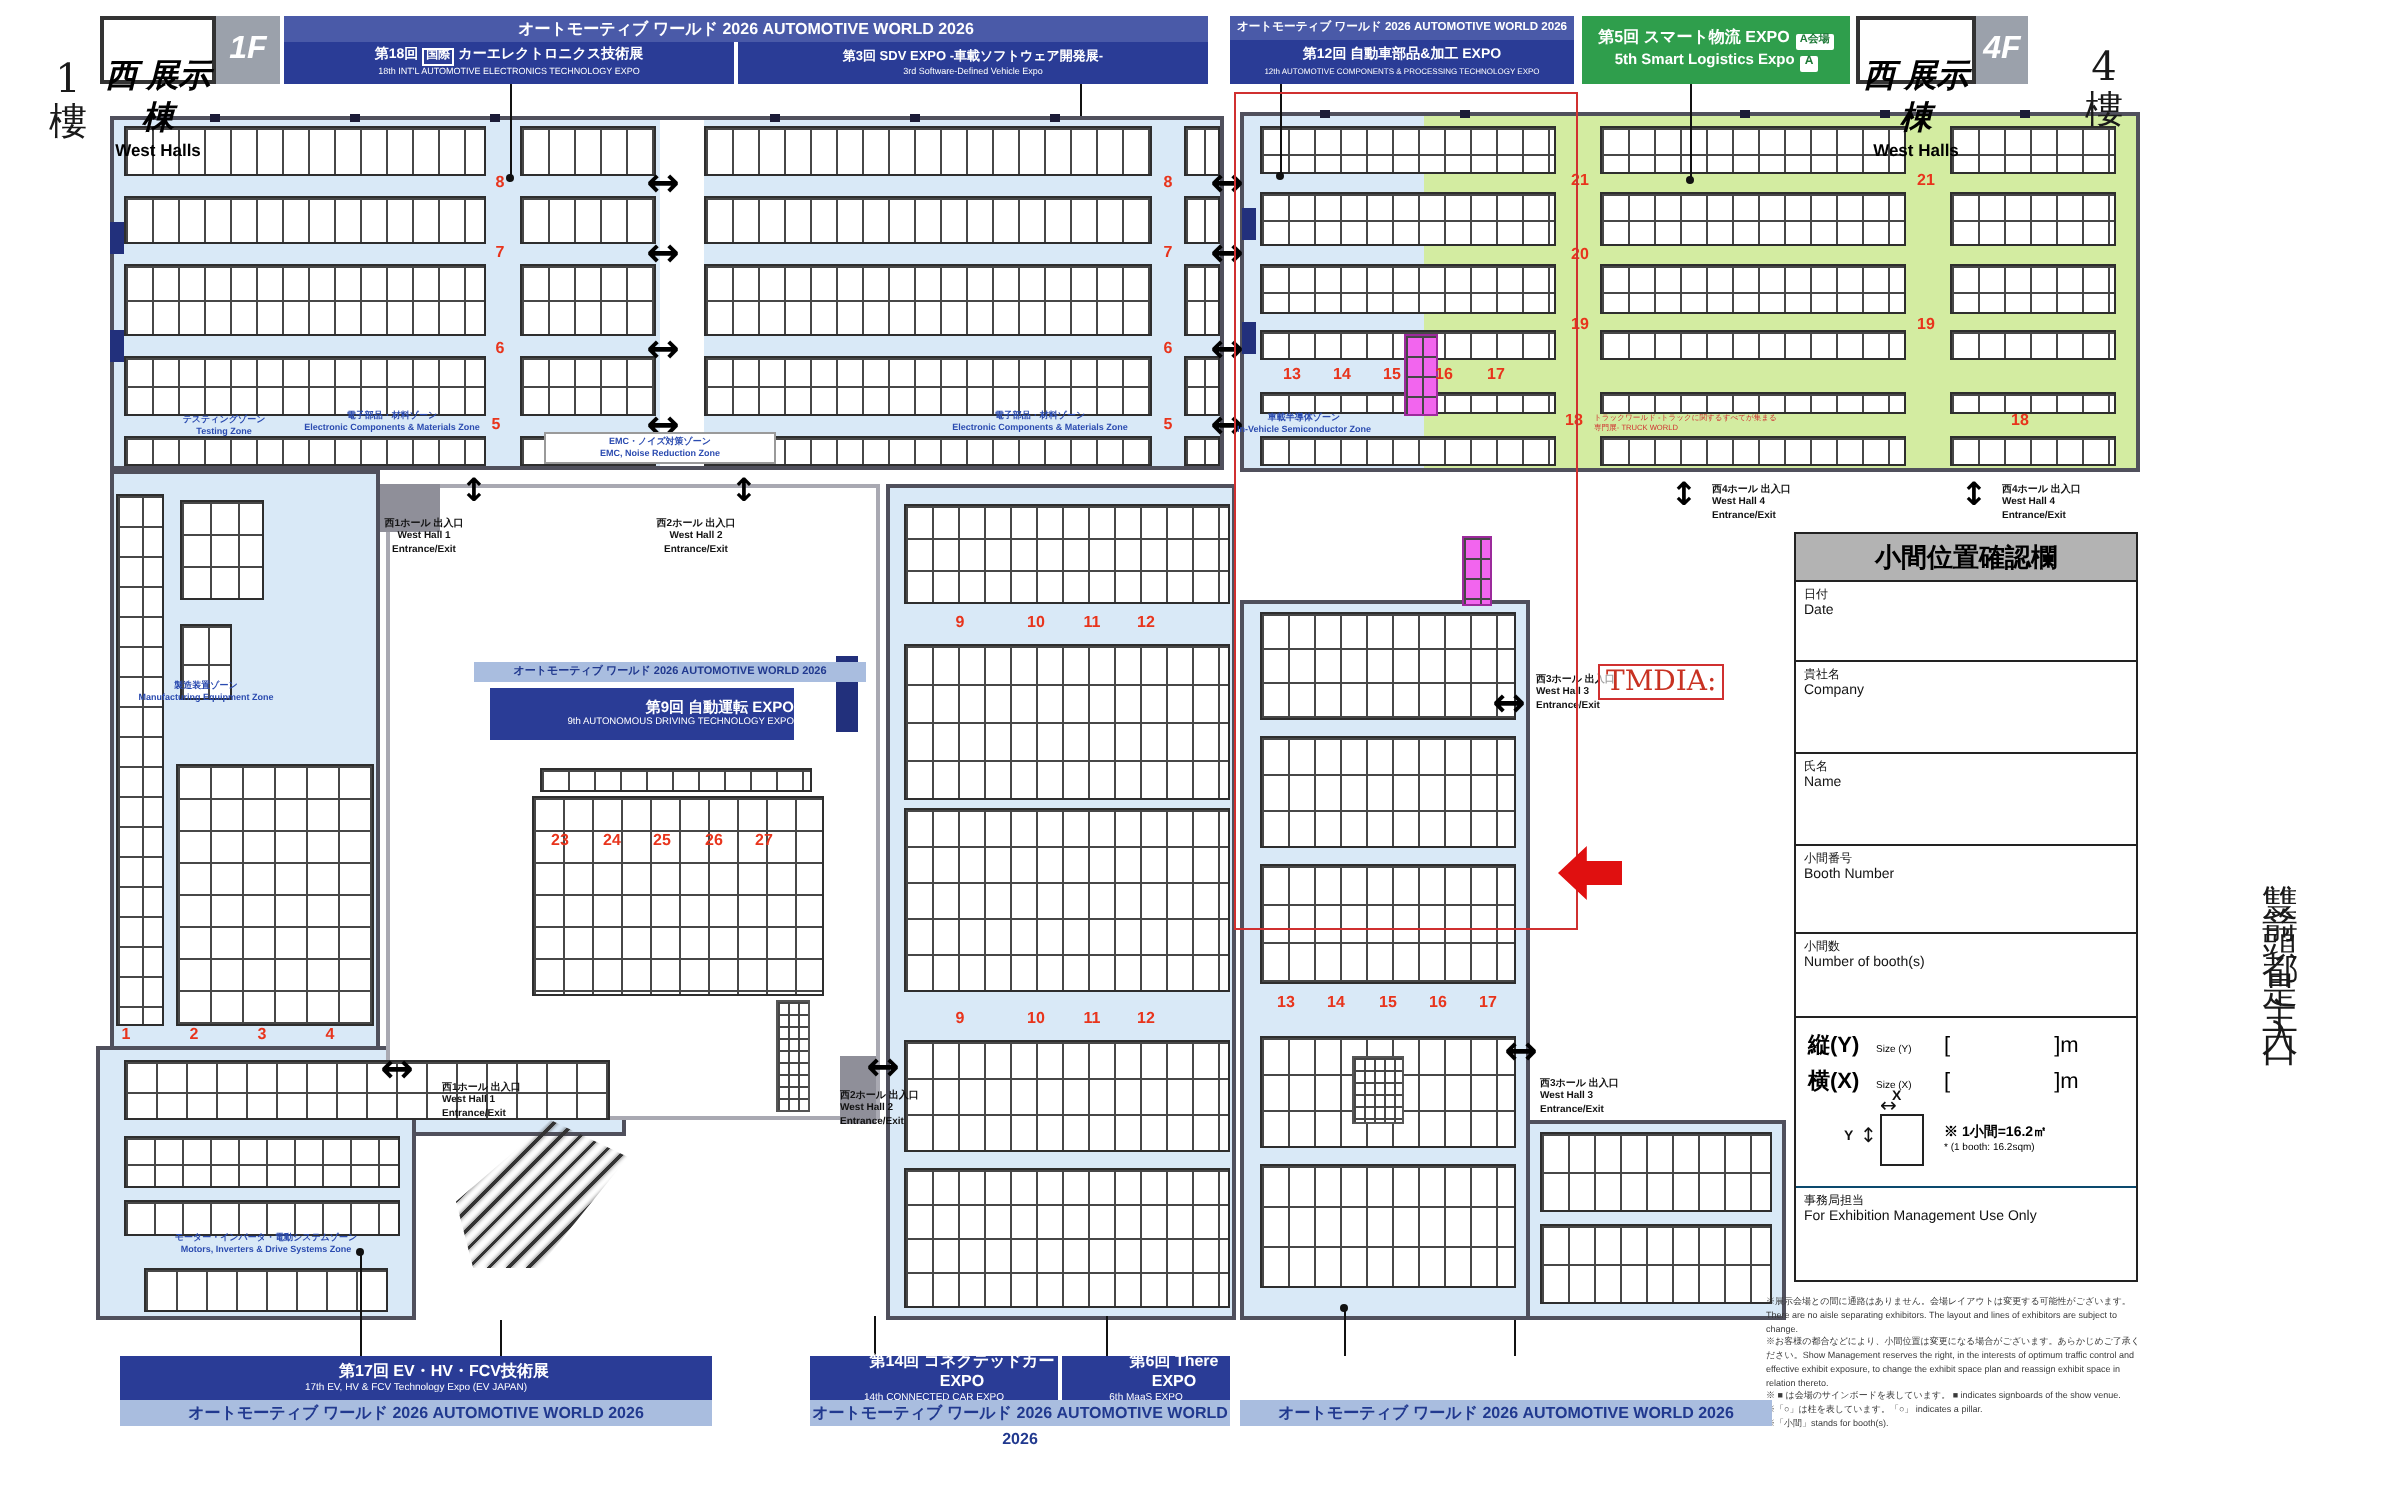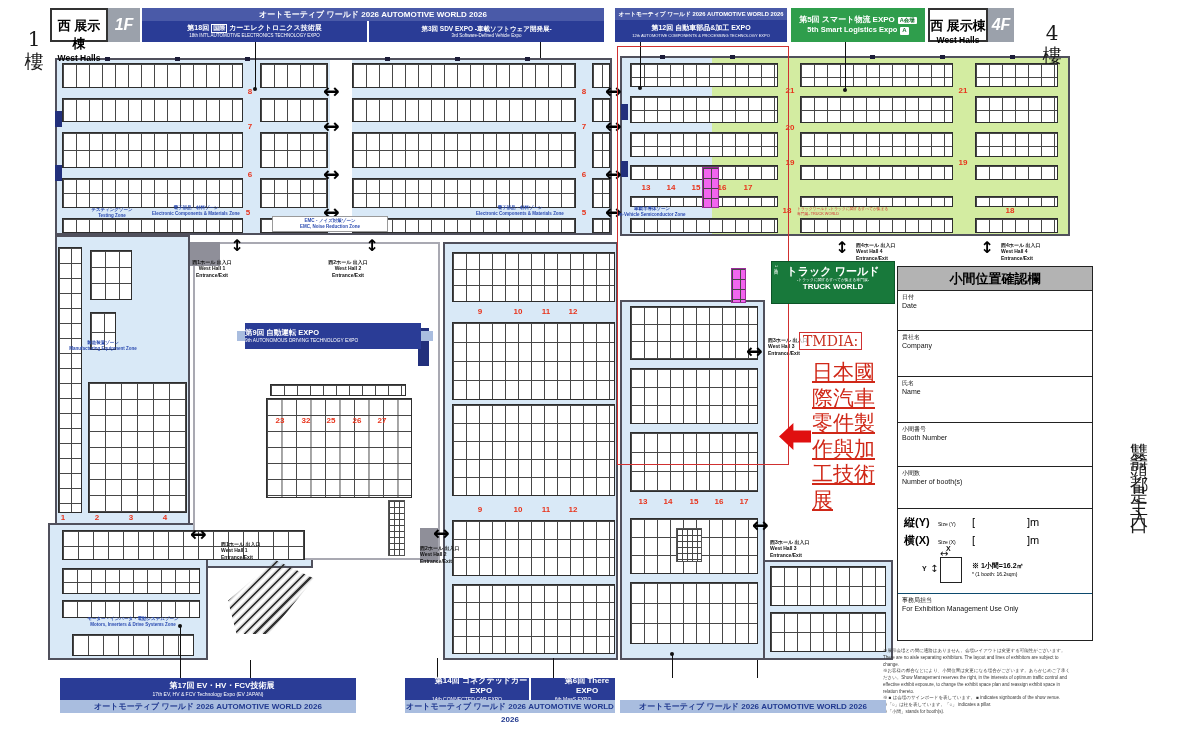--- a/index.html
+++ b/index.html
@@ -39,21 +39,21 @@
   .aw-strip{position:absolute;background:#4a5aa8;color:#fff;font-weight:bold;text-align:center;z-index:7;}
   .expo-box{position:absolute;background:#2a3c96;color:#fff;text-align:center;z-index:7;
             display:flex;flex-direction:column;justify-content:center;line-height:1.25;}
   .expo-box .l1{font-weight:bold;font-size:7px;}
   .expo-box .l2{font-size:4.5px;}
   .badge-box{display:inline-block;border:1px solid #fff;padding:0 1px;margin:0 2px;font-size:6px;}
   .green-banner{position:absolute;background:#2f9e4c;color:#fff;text-align:center;z-index:7;
             display:flex;flex-direction:column;justify-content:center;line-height:1.3;}
   .gbadge{display:inline-block;background:#fff;color:#1f7a38;font-weight:bold;padding:0 2px;margin-left:3px;border-radius:1px;}
   .whbox{position:absolute;background:#fff;border:2px solid #333;box-sizing:border-box;text-align:center;z-index:7;}
-  .whbox .jp{font-weight:bold;font-size:13px;margin-top:7px;}
+  .whbox .jp{font-weight:bold;font-size:16px;margin-top:18px;font-style:italic;}
   .whbox .en{font-weight:bold;font-size:8.5px;}
   .fl{position:absolute;background:#9ba1ab;color:#fff;font-weight:bold;font-style:italic;font-size:16px;
       display:flex;align-items:center;justify-content:center;z-index:7;}
   
   .truck{position:absolute;background:#18793b;border:1px solid #0c5428;color:#fff;text-align:center;z-index:7;line-height:1.15;}
   .truck .t1{font-weight:bold;font-size:11px;margin-top:3px;}
   .truck .t2{font-size:3.8px;}
   .truck .t3{font-weight:bold;font-size:8px;}
   .truck .tn{position:absolute;left:1px;top:3px;font-size:4px;writing-mode:vertical-rl;}
   
@@ -64,21 +64,21 @@
   .tmdia-text div{text-decoration:underline;}
   .red-arrow{position:absolute;background:#e01010;z-index:8;
      clip-path:polygon(0 50%,45% 0,45% 28%,100% 28%,100% 72%,45% 72%,45% 100%);}
   .truck-note{position:absolute;color:#d03030;font-size:3.8px;line-height:1.2;z-index:6;}
   
   .vnote{position:absolute;font-family:"DejaVu Serif",serif;color:#1a1a1a;writing-mode:vertical-rl;z-index:8;}
   .floorch{position:absolute;font-family:"DejaVu Serif",serif;color:#1a1a1a;text-align:center;z-index:8;line-height:1.15;}
   .floorch .n{font-size:20px;}
   .floorch .c{font-size:19px;}
   
-  .form{position:absolute;left:897px;top:266px;width:196px;border:1px solid #222;background:#fff;z-index:7;box-sizing:border-box;}
+  .form{position:absolute;left:897px;top:266px;width:172px;border:1px solid #222;background:#fff;z-index:7;box-sizing:border-box;}
   .form-head{background:#b3b3b3;color:#000;font-weight:bold;font-size:13px;text-align:center;
              border-bottom:1px solid #222;height:23px;line-height:23px;}
   .form-row{border-bottom:1px solid #222;padding:2px 4px;box-sizing:border-box;}
   .fl-jp{display:block;font-size:6px;color:#111;}
   .fl-en{display:block;font-size:7px;color:#111;}
   .form-size{position:relative;height:84px;border-bottom:1px solid #0c4a6e;}
   .size-line{position:absolute;left:6px;display:flex;align-items:baseline;}
   .size-line .big{font-weight:bold;font-size:11px;width:34px;}
   .size-line .small{font-size:5px;width:34px;}
   .size-line .br{font-size:11px;}
@@ -92,22 +92,22 @@
   
   .fb-dark{position:absolute;background:#2a3c96;color:#fff;text-align:center;z-index:7;height:22px;
            display:flex;flex-direction:column;justify-content:center;line-height:1.2;}
   .fb-dark .l1{font-weight:bold;font-size:8px;margin-left:28px;}
   .fb-dark .l2{font-size:5px;}
   .fb-strip{position:absolute;background:#a9bddf;color:#21398f;font-weight:bold;font-size:8px;
             text-align:center;height:13px;line-height:13px;z-index:7;}
   
   .e9-strip{position:absolute;left:237px;top:331px;width:196px;height:10px;background:#a9bddf;color:#21398f;
             font-weight:bold;font-size:5.5px;text-align:center;line-height:10px;z-index:7;}
-  .e9-box{position:absolute;left:245px;top:323px;width:176px;height:26px;background:#2a3c96;color:#fff;
-          text-align:left;z-index:7;display:flex;flex-direction:column;justify-content:center;line-height:1.3;}
+  .e9-box{position:absolute;left:245px;top:344px;width:152px;height:26px;background:#2a3c96;color:#fff;
+          text-align:right;z-index:7;display:flex;flex-direction:column;justify-content:center;line-height:1.3;}
   .e9-box .l1{font-weight:bold;font-size:7.5px;}
   .e9-box .l2{font-size:4.8px;}
 </style>
 </head>
 <body>
 
 <div id="stage">
 
   <div class="floorch" style="left:22px;top:28px;width:24px;">
     <div class="n">1</div>
@@ -171,38 +171,24 @@
   <div class="hall blue" style="left:763px;top:560px;width:130px;height:100px;"></div>
 
   <div class="escalator" style="left:228px;top:560px;width:86px;height:74px;"></div>
 
   <div class="e9-strip">オートモーティブ ワールド 2026  AUTOMOTIVE WORLD 2026</div>
   <div class="e9-box">
     <div class="l1">第9回 自動運転 EXPO</div>
     <div class="l2">9th AUTONOMOUS DRIVING TECHNOLOGY EXPO</div>
   </div>
 
-  <div class="truck" style="left:771px;top:261px;width:122px;height:41px;">
-    <div class="tn">第1回</div>
-    <div class="t1">トラック ワールド</div>
-    <div class="t2">-トラックに関するすべてが集まる専門展-</div>
-    <div class="t3">TRUCK WORLD</div>
-  </div>
   <div class="truck-note" style="left:797px;top:207px;width:92px;">トラックワールド -トラックに関するすべてが集まる専門展- TRUCK WORLD</div>
 
   <div class="red-outline" style="left:617px;top:46px;width:170px;height:417px;"></div>
   <div class="tmdia-label" style="left:799px;top:332px;">TMDIA:</div>
-  <div class="tmdia-text" id="tmdia-lines" style="left:812px;top:360px;">
-      <div>日本國</div>
-      <div>際汽車</div>
-      <div>零件製</div>
-      <div>作與加</div>
-      <div>工技術</div>
-      <div>展</div>
-    </div>
   <div class="red-arrow" style="left:779px;top:423px;width:32px;height:27px;"></div>
 
   <div class="form">
     <div class="form-head">小間位置確認欄</div>
     <div class="form-row" style="height:40px;">
       <span class="fl-jp">日付</span>
       <span class="fl-en">Date</span>
     </div>
     <div class="form-row" style="height:46px;">
       <span class="fl-jp">貴社名</span>
@@ -283,21 +269,21 @@
     <div class="num" style="left: 584px; top: 212px;">5</div>
     <div class="num" style="left: 480px; top: 311px;">9</div>
     <div class="num" style="left: 518px; top: 311px;">10</div>
     <div class="num" style="left: 546px; top: 311px;">11</div>
     <div class="num" style="left: 573px; top: 311px;">12</div>
     <div class="num" style="left: 480px; top: 509px;">9</div>
     <div class="num" style="left: 518px; top: 509px;">10</div>
     <div class="num" style="left: 546px; top: 509px;">11</div>
     <div class="num" style="left: 573px; top: 509px;">12</div>
     <div class="num" style="left: 280px; top: 420px;">23</div>
-    <div class="num" style="left: 306px; top: 420px;">32</div>
+    <div class="num" style="left: 306px; top: 420px;">24</div>
     <div class="num" style="left: 331px; top: 420px;">25</div>
     <div class="num" style="left: 357px; top: 420px;">26</div>
     <div class="num" style="left: 382px; top: 420px;">27</div>
     <div class="num" style="left: 63px; top: 517px;">1</div>
     <div class="num" style="left: 97px; top: 517px;">2</div>
     <div class="num" style="left: 131px; top: 517px;">3</div>
     <div class="num" style="left: 165px; top: 517px;">4</div>
     <div class="num" style="left: 646px; top: 187px;">13</div>
     <div class="num" style="left: 671px; top: 187px;">14</div>
     <div class="num" style="left: 696px; top: 187px;">15</div>

